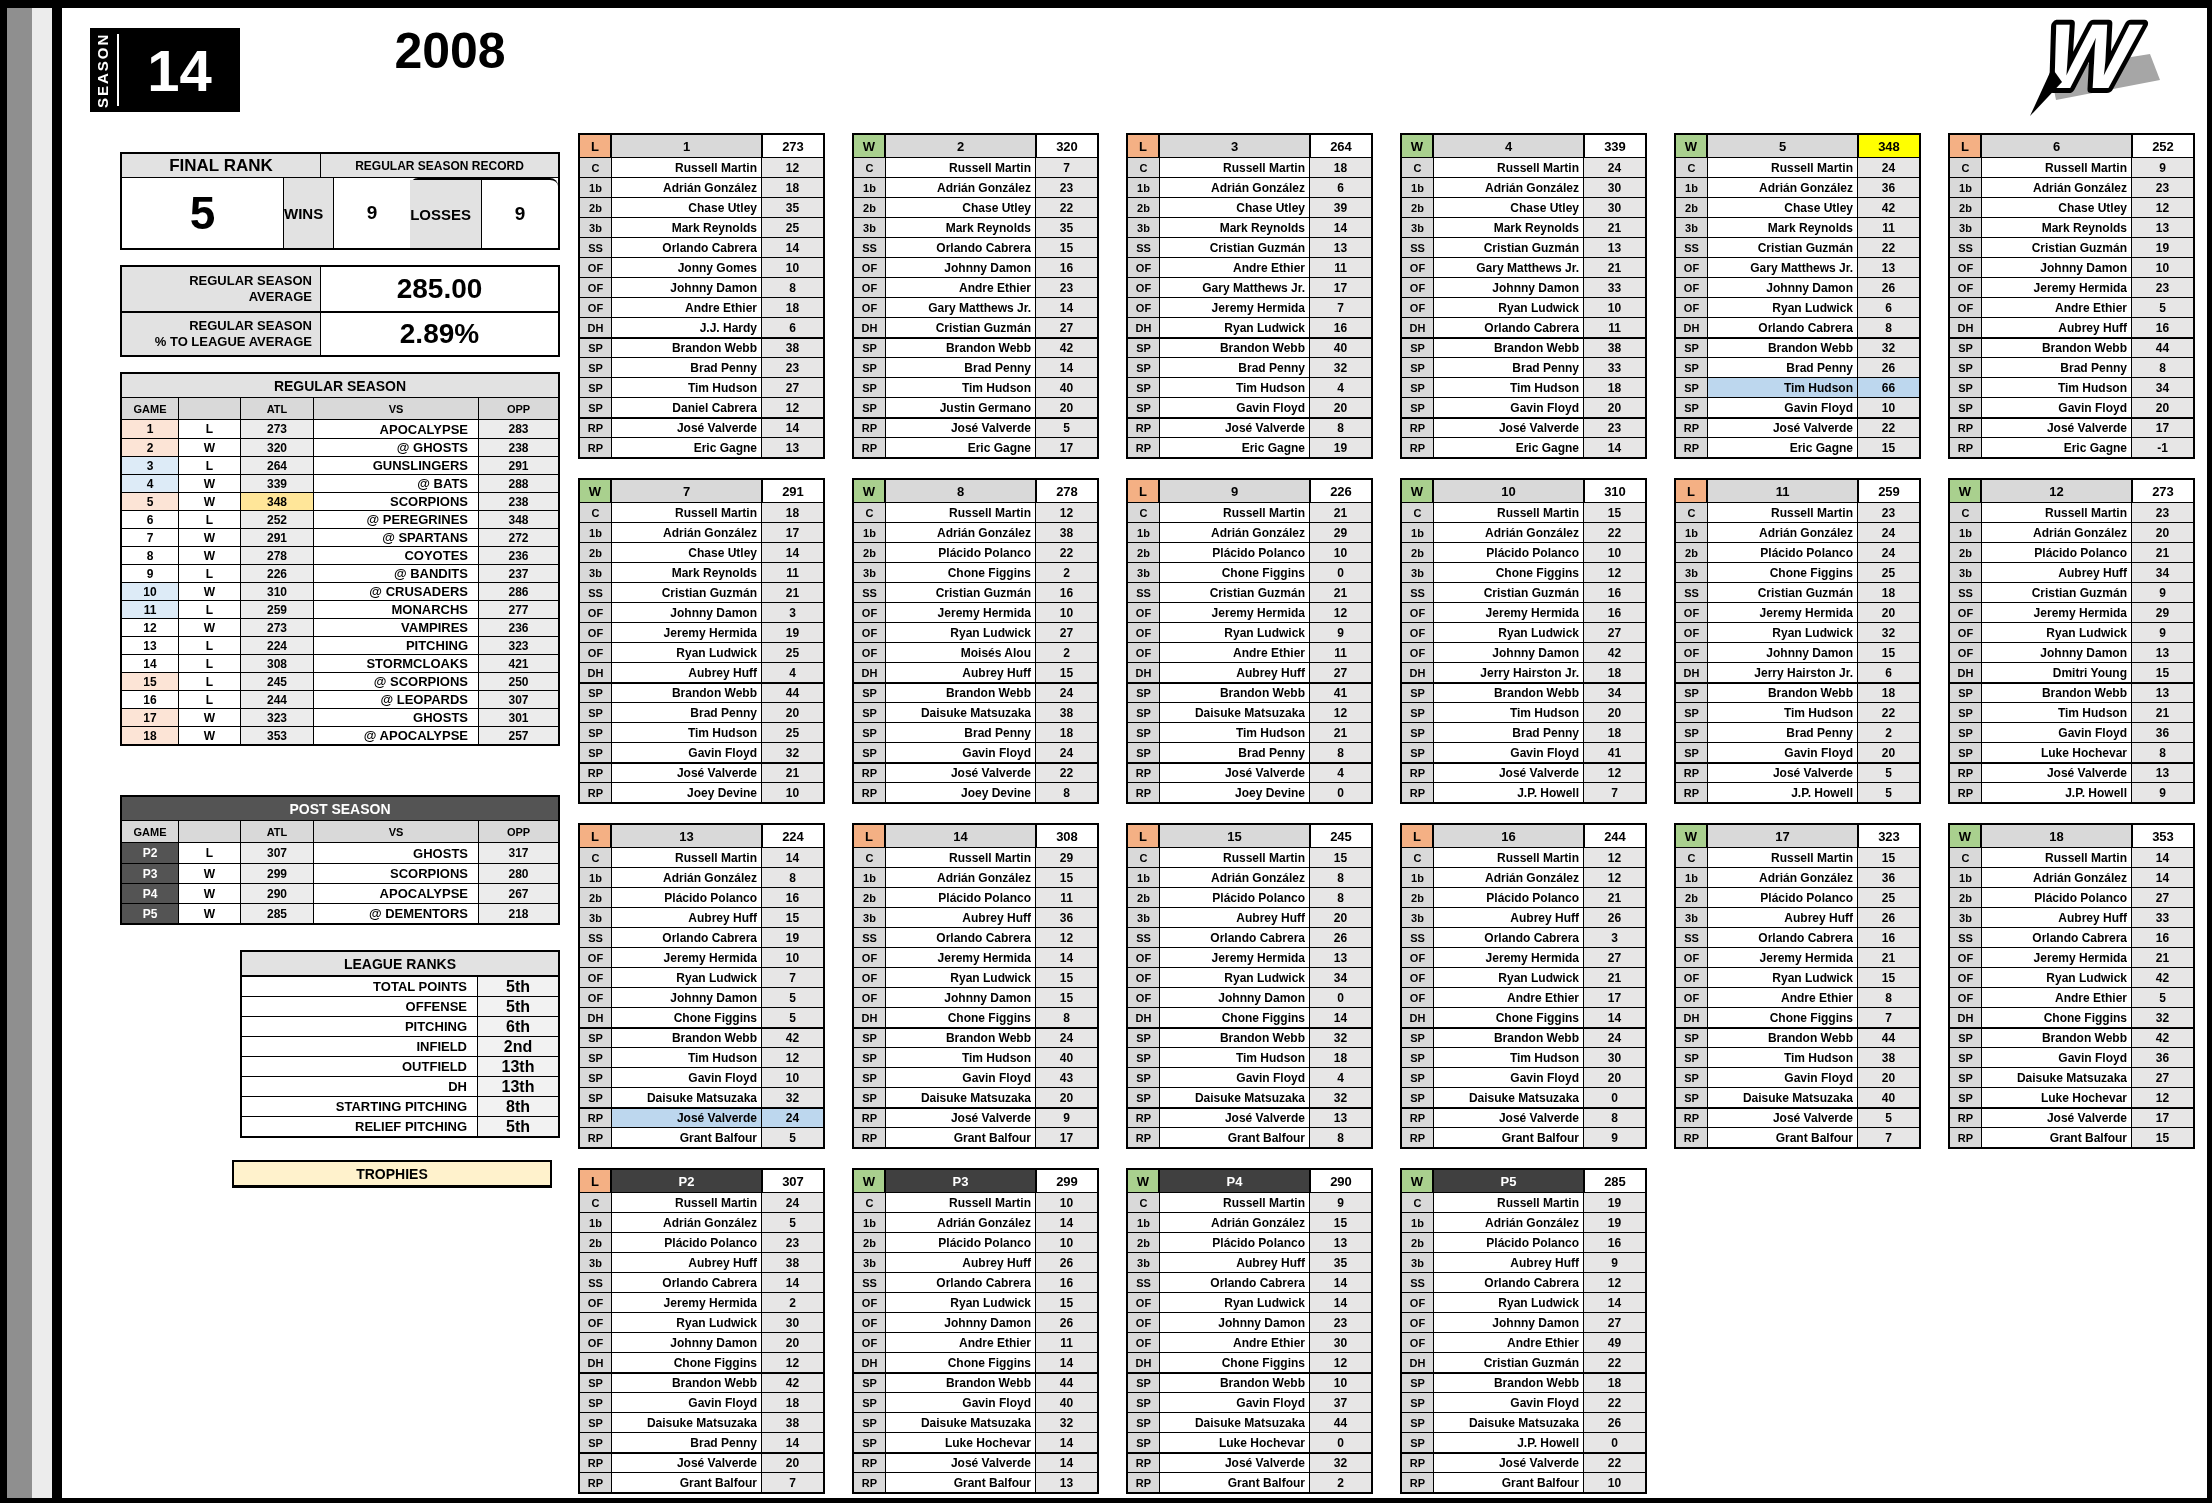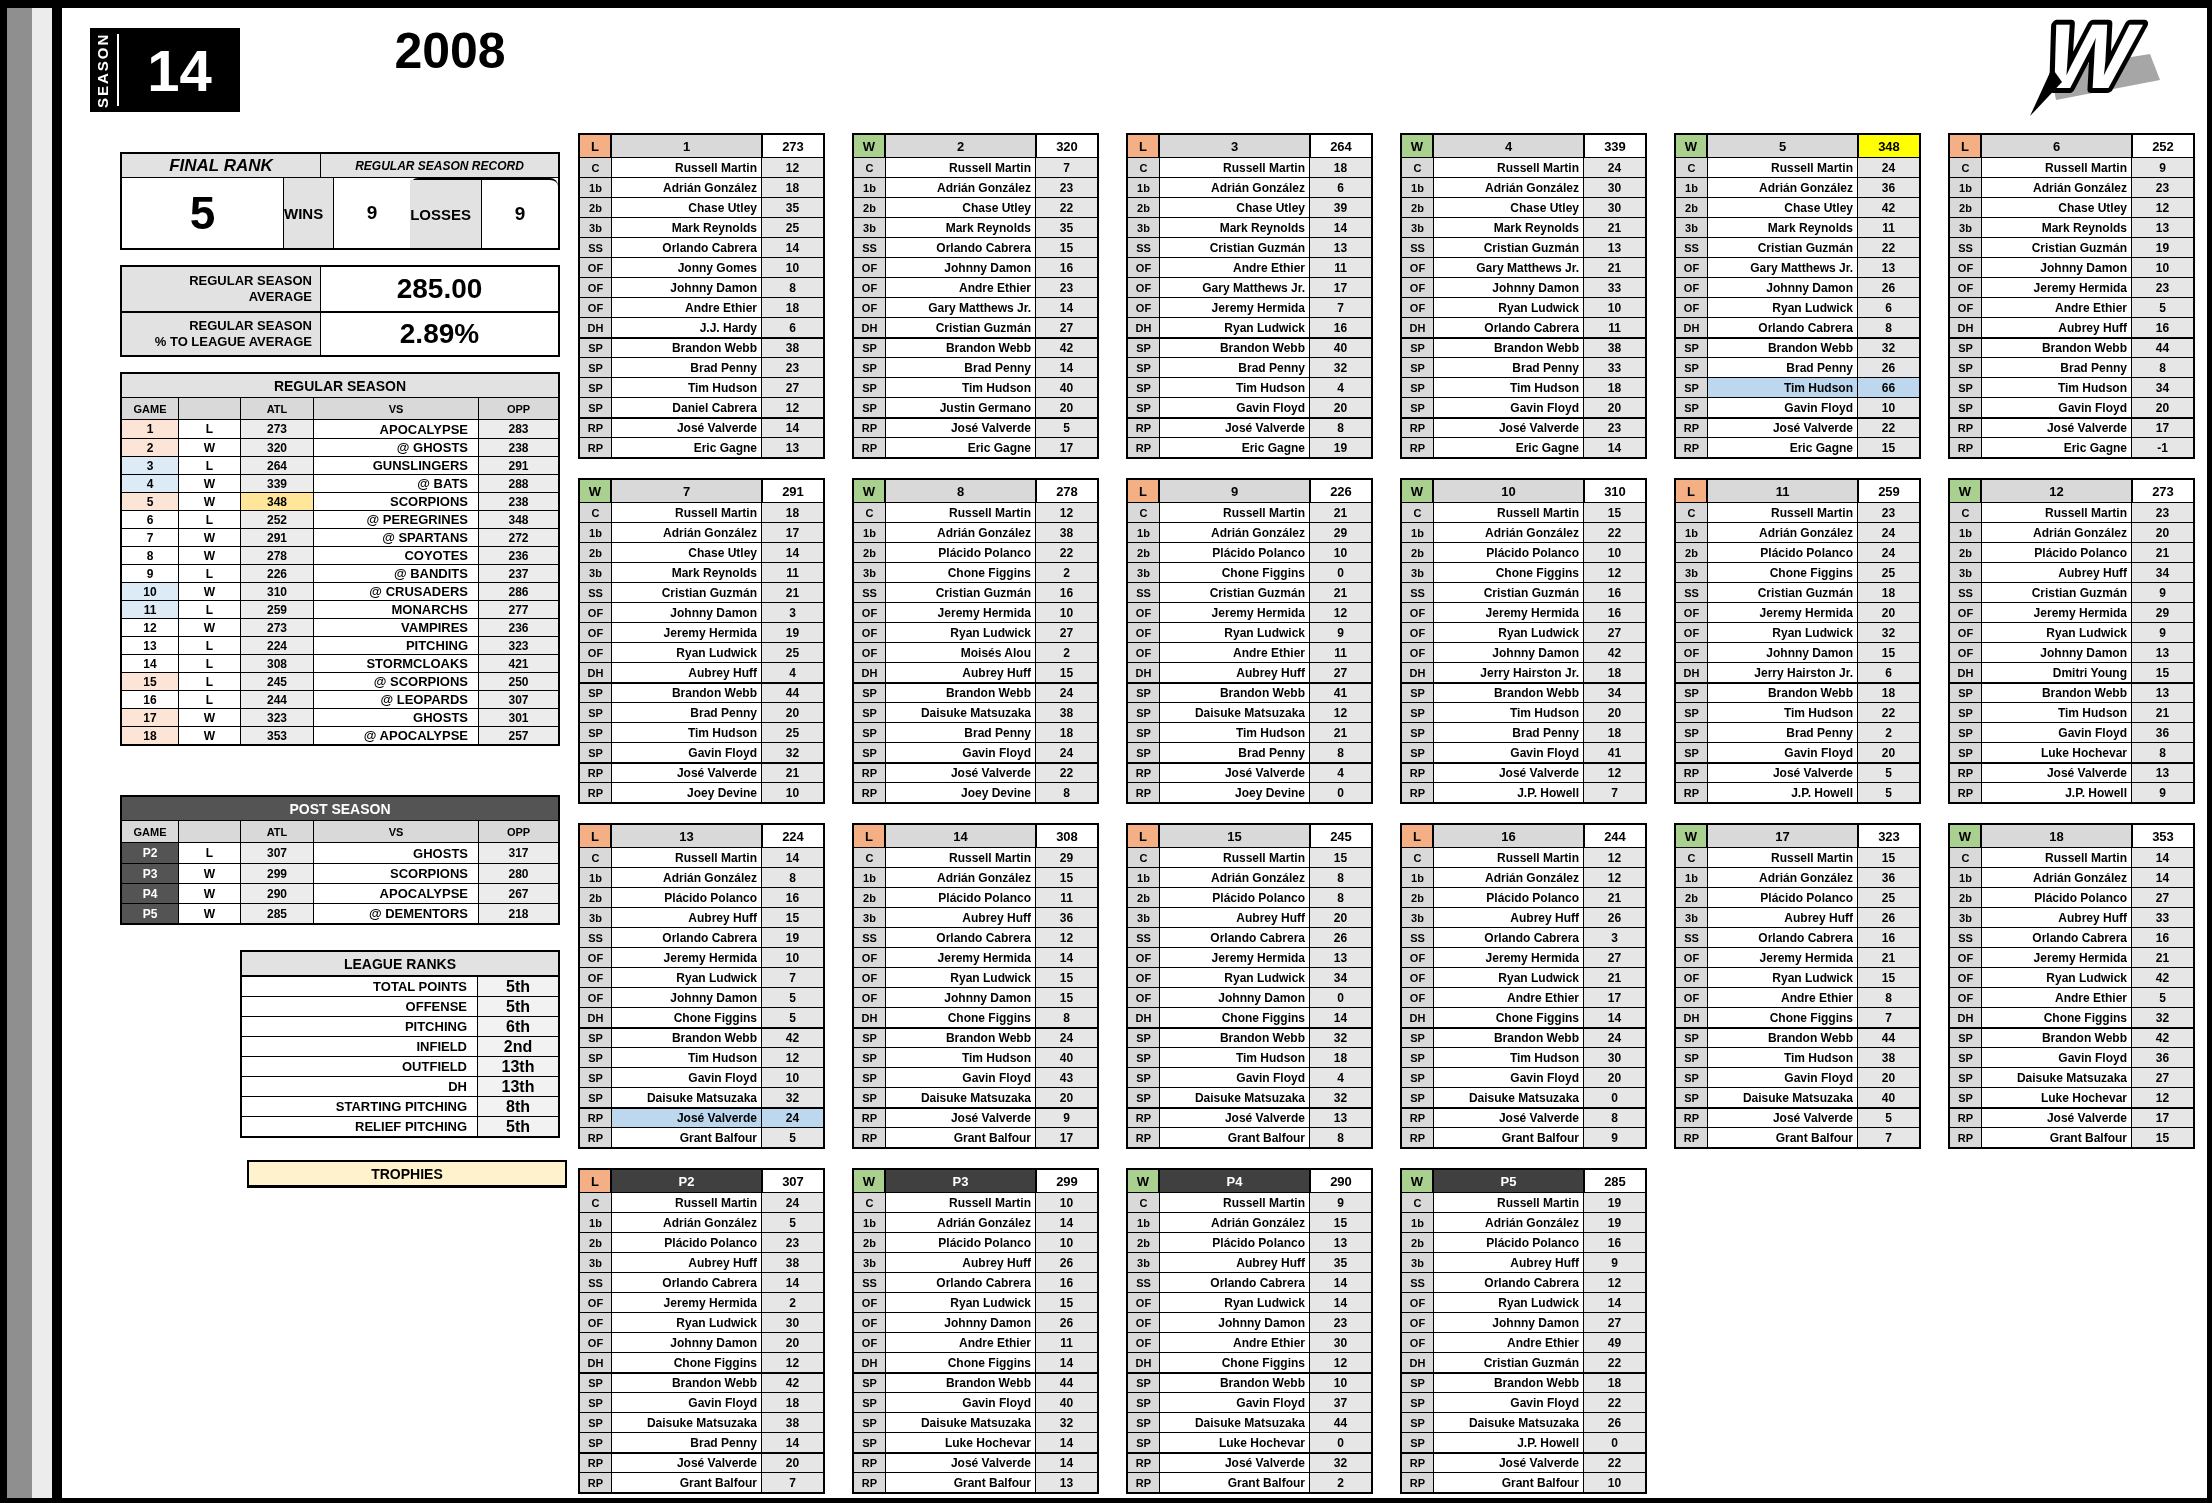--- a/index.html
+++ b/index.html
@@ -26,21 +26,21 @@
   .year { position:absolute; left:340px; top:22px; width:220px; text-align:center; font-size:50px; font-weight:bold; }
   .team-title { position:absolute; left:560px; top:8px; width:840px; text-align:center; font-size:64px; font-weight:bold; letter-spacing:1px; }
   .logo { position:absolute; left:2022px; top:4px; }
 
   
   .tbl { position:absolute; border:2px solid #000; background:#fff; }
   .cell { display:flex; align-items:center; justify-content:center; font-weight:bold; overflow:hidden; white-space:nowrap; }
 
   
   #final-rank { left:120px; top:152px; width:440px; height:98px; }
-  .fr-head { display:flex; height:24px; border-bottom:1px solid #000;font-style:italic; }
+  .fr-head { display:flex; height:24px; border-bottom:1px solid #000; }
   .fr-head .h1 { width:199px; background:#e2e2e2; font-size:17px; border-right:1px solid #000; }
   .fr-head .h2 { flex:1; background:#e2e2e2; font-size:12px; }
   .fr-body { display:flex; height:70px; }
   .fr-rank { width:199px; border-right:1px solid #000; font-size:46px; }
   .fr-right { flex:1; display:flex; }
   .fr-row { display:flex; flex:1; }
   .fr-row + .fr-row { border-top:2px solid #000;border-radius:8px; }
   .fr-label { flex:1; background:#e2e2e2; justify-content:flex-end; padding-right:10px; font-size:15px; }
   .fr-val { width:77px; border-left:1px solid #000; font-size:19px; }
 
@@ -69,21 +69,21 @@
   .c-opp  { flex:1; font-size:12px; background:#ececec; }
   .rows-wrap .g-row:first-child, .rows-wrap .p-row:first-child { border-top:none; }
 
   
   #ranks { left:240px; top:950px; width:320px; }
   .rank-row { display:flex; height:20px; border-top:1px solid #000; }
   .rank-label { flex:1; justify-content:flex-end; padding-right:10px; font-size:13px; border-right:1px solid #000; }
   .rank-val { width:80px; background:#f2f2f2; font-size:16px; }
 
   
-  #trophies { left:247px; top:1160px; width:320px; }
+  #trophies { left:232px; top:1160px; width:320px; }
   #trophies .t-title { background:#fff2cc; }
   .trophy-row { height:23px; border-top:1px solid #000; background:#f2f2f2; font-size:13px; }
   .trophy-row:nth-child(2) { border-top:none; }
 
   
   #cards { position:absolute; left:578px; top:133px; width:1620px; display:grid; grid-template-columns:repeat(6,247px); column-gap:27px; row-gap:19px; }
   .card { width:247px; border:2px solid #000; background:#fff; align-self:start; }
   .card-header { display:flex; height:22px; }
   .ch-wl { width:32px; border-right:2px solid #000; font-size:13px; }
   .ch-wl.win { background:#a9d08e; }

